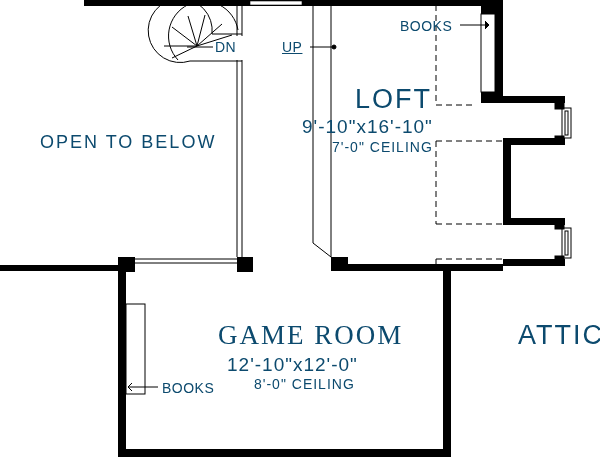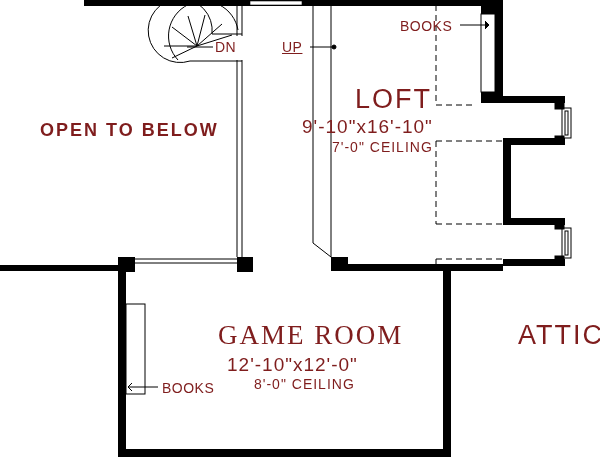--- a/index.html
+++ b/index.html
@@ -1,18 +1,18 @@
 <!DOCTYPE html>
 <html><head>
   <meta charset="utf-8">
   <style>
     html, body { margin: 0; padding: 0; background: #ffffff; }
     body { width: 600px; height: 457px; overflow: hidden; position: relative; }
     #plan { position: absolute; left: 0; top: 0; width: 600px; height: 457px; }
-    .lbl { position: absolute; font-family: "Liberation Sans", sans-serif; color: #7f1d1d; white-space: nowrap; line-height: 1; }
+    .lbl { position: absolute; font-family: "Liberation Sans", sans-serif; color: #0c4a6e; white-space: nowrap; line-height: 1; }
     .room-title { font-size: 27px; letter-spacing: 2px; font-weight: normal; }
     .room-dim { font-size: 19px; letter-spacing: 1px; }
     .room-ceil { font-size: 14px; letter-spacing: 1px; }
     .small { font-size: 14px; letter-spacing: 0.5px; }
     .open { font-size: 18px; letter-spacing: 2px; }
   </style>
 </head>
 <body>
 
 <svg id="plan" viewBox="0 0 600 457" xmlns="http://www.w3.org/2000/svg">
@@ -102,21 +102,21 @@
     <path d="M 485 21 L 489 25 L 485 29" fill="#000"></path>
   </g>
 
   <g fill="none" stroke="#000" stroke-width="1">
     <rect x="126" y="304" width="19" height="90"></rect>
     <line x1="128" y1="387" x2="158" y2="387"></line>
     <path d="M 132 383 L 128 387 L 132 391"></path>
   </g>
 </svg>
 
-<div class="lbl open" style="left:40px; top:121px;font-weight:bold;">OPEN TO BELOW</div>
+<div class="lbl open" style="left:40px; top:133px;">OPEN TO BELOW</div>
 
 <div class="lbl small" style="left:215px; top:40px;text-align:center;">DN</div>
 <div class="lbl small" style="left:282px; top:40px;text-decoration:underline;">UP</div>
 <div class="lbl small" style="left:400px; top:19px;">BOOKS</div>
 
 <div class="lbl room-title" style="left:355px; top:86px;">LOFT</div>
 <div class="lbl room-dim" style="left:302px; top:117px;">9'-10"x16'-10"</div>
 <div class="lbl room-ceil" style="left:332px; top:140px;">7'-0" CEILING</div>
 
 <div class="lbl room-title" style="left:218px; top:322px;font-family:Liberation Serif, serif;">GAME ROOM</div>

